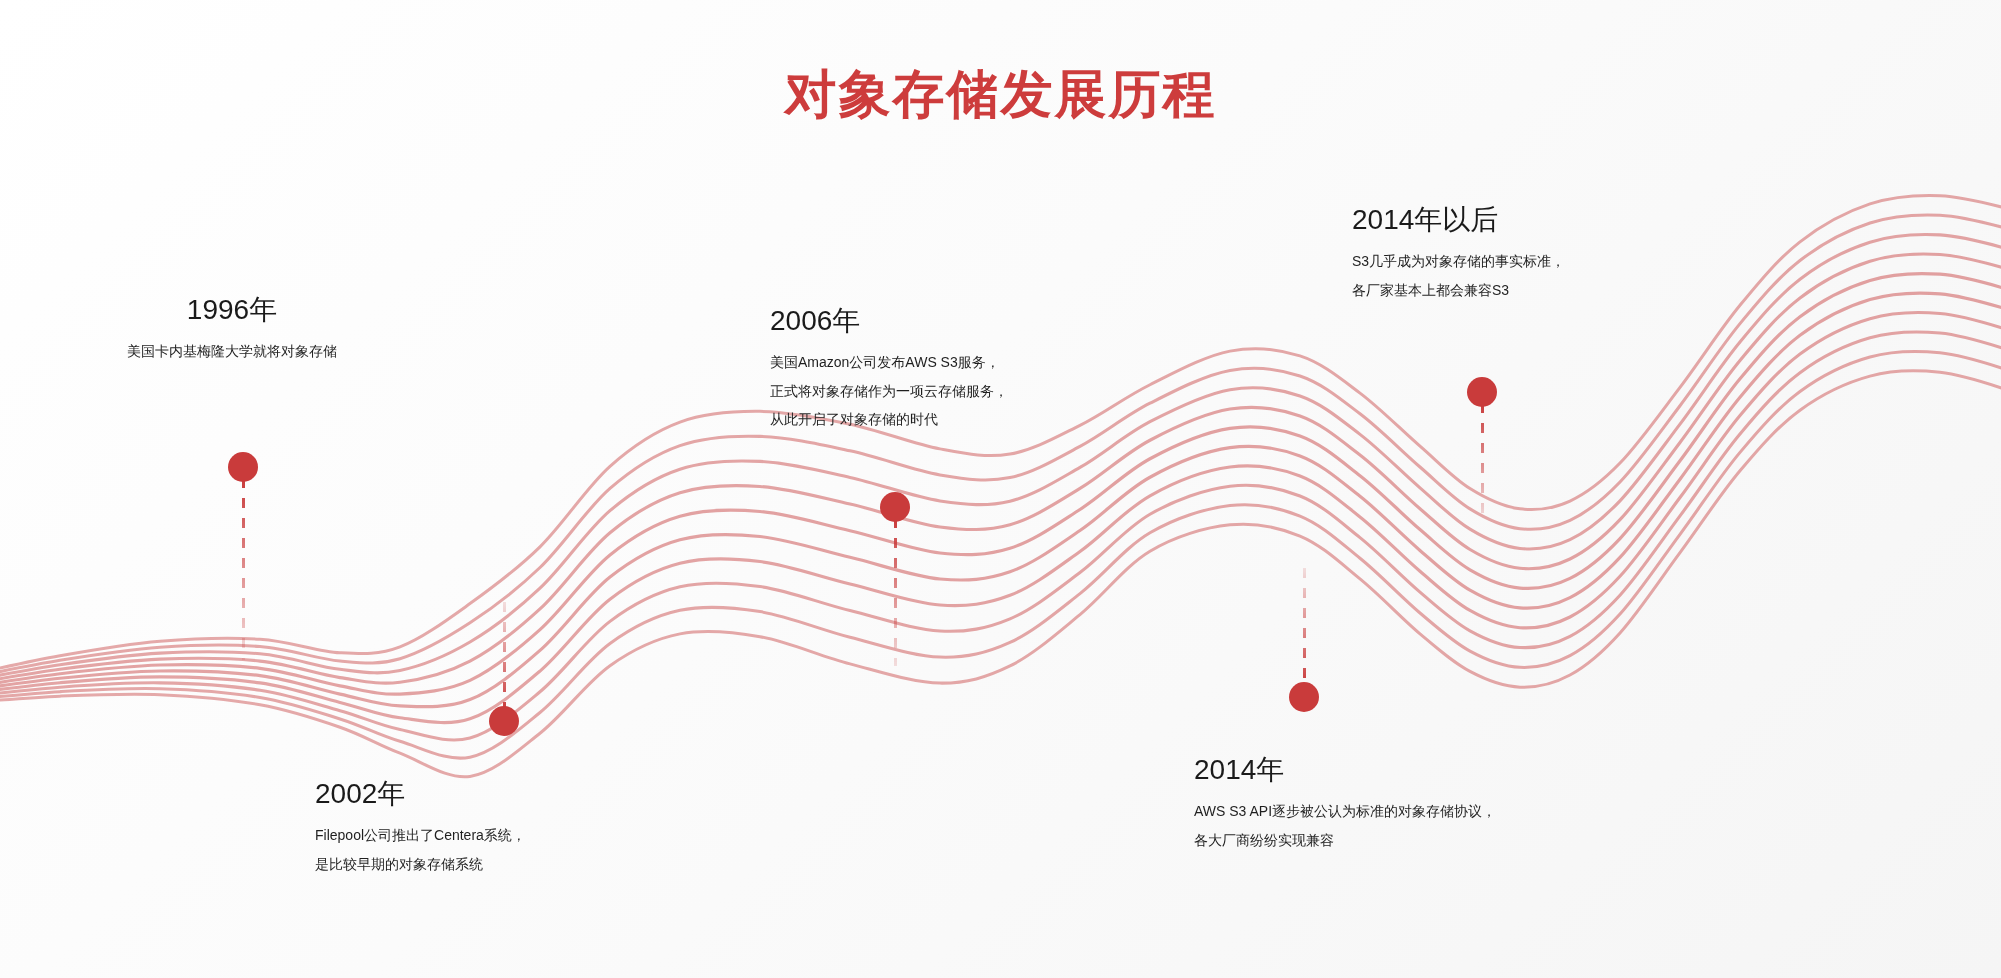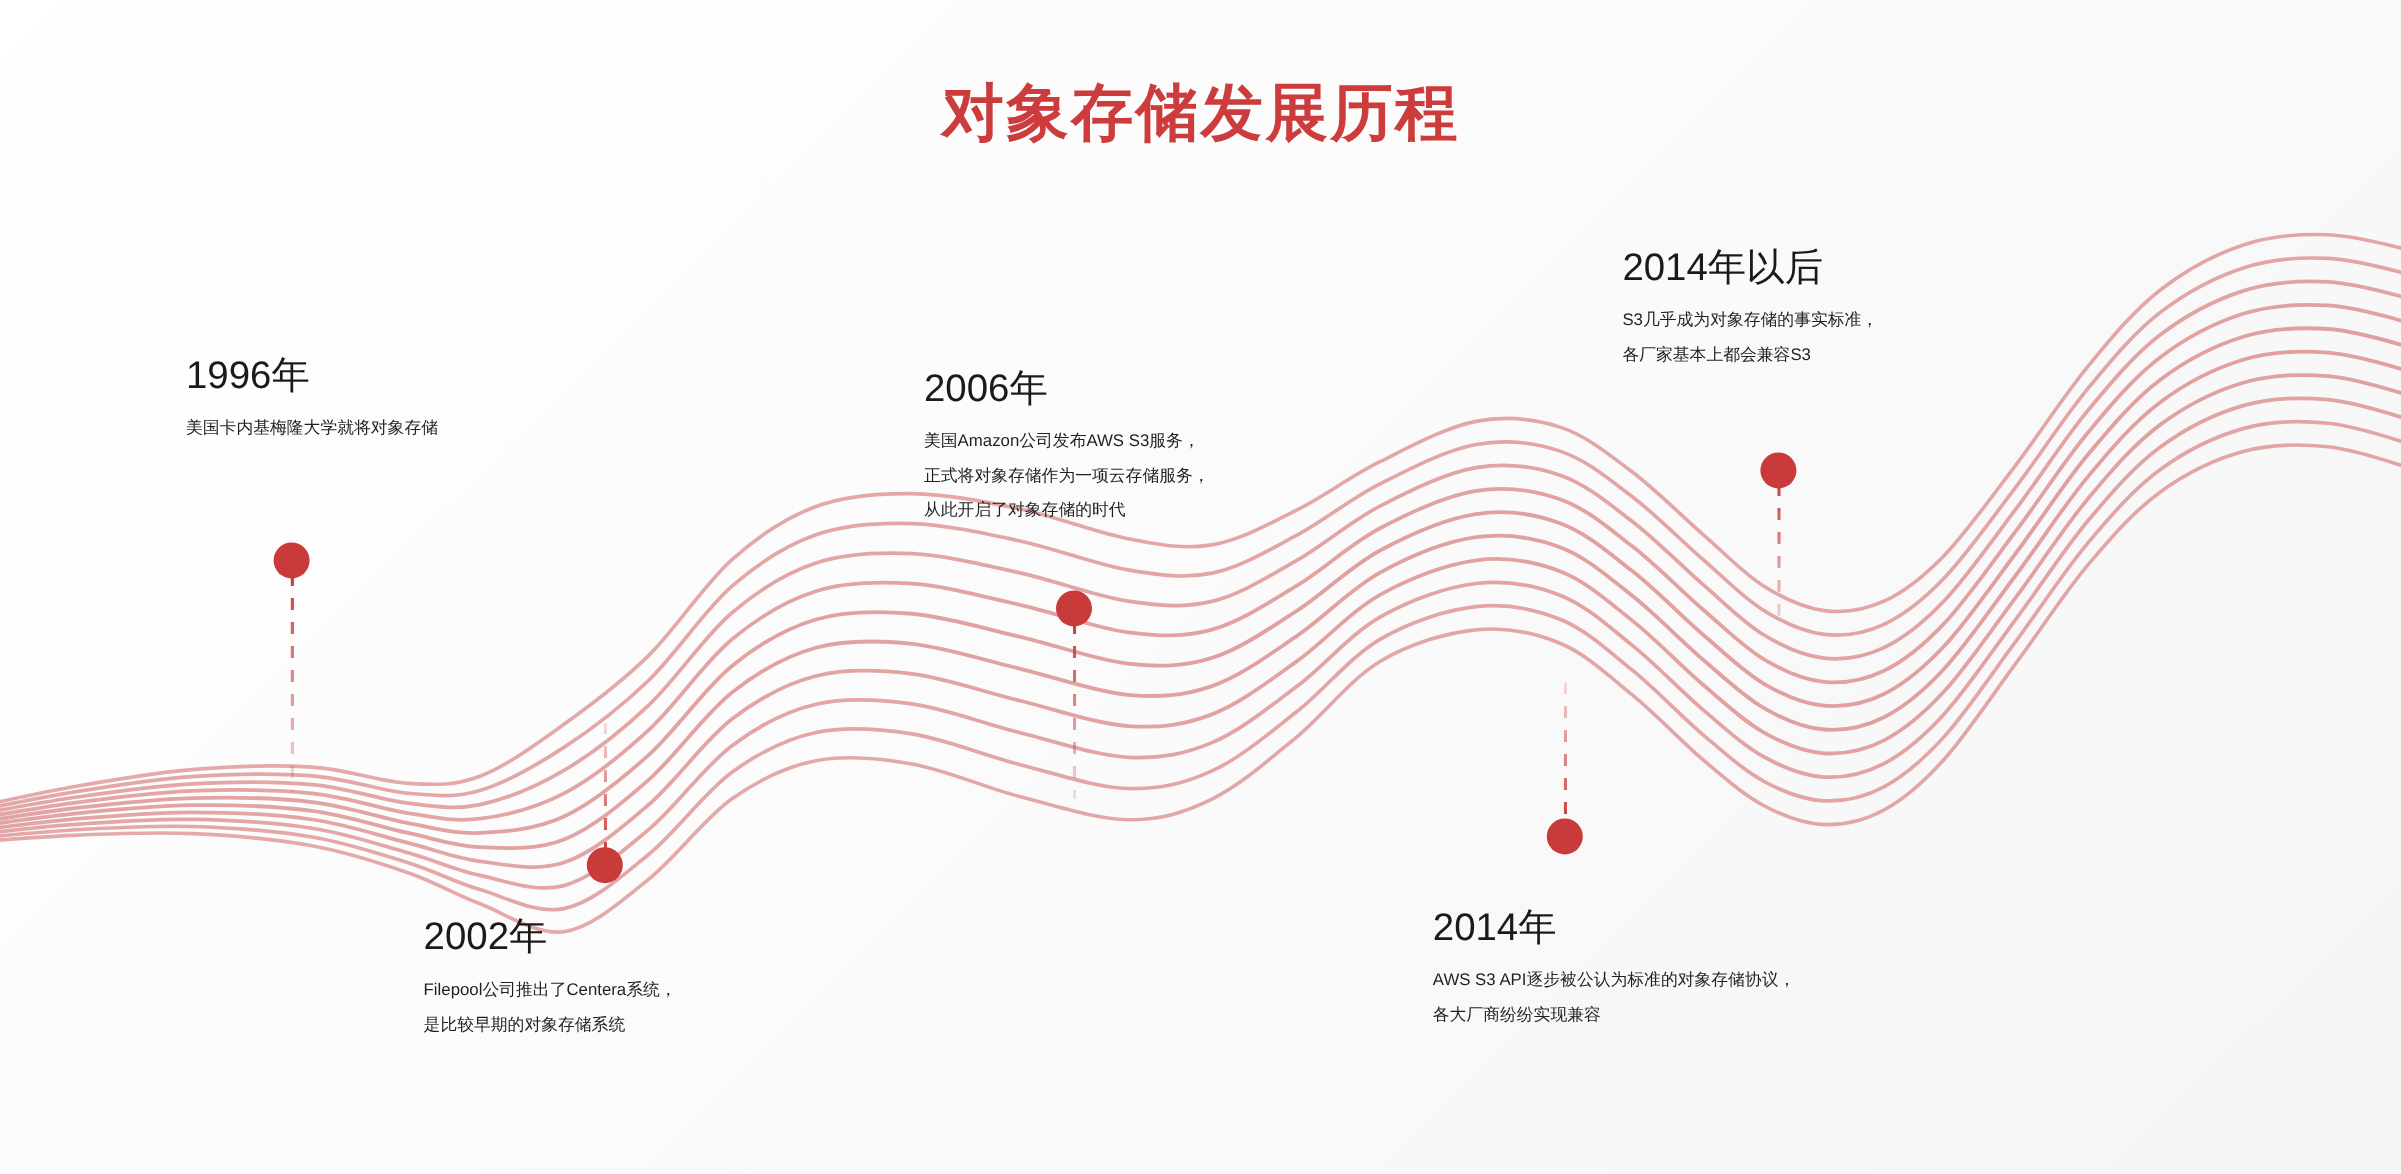--- a/index.html
+++ b/index.html
@@ -84,21 +84,21 @@
     );
     -webkit-mask-image: linear-gradient(to top, rgba(0,0,0,1) 0%, rgba(0,0,0,0.15) 100%);
     mask-image: linear-gradient(to top, rgba(0,0,0,1) 0%, rgba(0,0,0,0.15) 100%);
   }
 
   
   .event {
     position: absolute;
   }
   .event-year {
-    font-size: 32px;
+    font-size: 28px;
     font-weight: normal;
     color: #1A1A1A;
     line-height: 1.25;
     margin: 0 0 10px 0;
     white-space: nowrap;
   }
   .event-body {
     font-size: 14px;
     color: #1F1F1F;
     line-height: 2.05;
@@ -154,28 +154,28 @@
       <div class="marker" style="left: 1289px; top: 682px;">
         <div class="dot" style="background: rgb(201, 59, 59);"></div>
         <div class="stem stem-up" style="height: 118px; top: -114px;"></div>
       </div>
       <div class="marker" style="left: 1467px; top: 377px;">
         <div class="dot" style="background: rgb(201, 59, 59);"></div>
         <div class="stem stem-down" style="height: 118px; top: 26px;"></div>
       </div>
     </div>
 
-  <div class="event" style="left:155px; top:292px;">
+  <div class="event" style="left:127px; top:292px;text-align:center;">
     <div class="event-year">1996年</div>
     <div class="event-body">
       <span class="ln">美国卡内基梅隆大学就将对象存储</span>
     </div>
   </div>
 
-  <div class="event" style="left:315px; top:760px;margin-left:38px;">
+  <div class="event" style="left:315px; top:776px;">
     <div class="event-year">2002年</div>
     <div class="event-body">
       <span class="ln">Filepool公司推出了Centera系统，</span>
       <span class="ln">是比较早期的对象存储系统</span>
     </div>
   </div>
 
   <div class="event" style="left:770px; top:303px;">
     <div class="event-year">2006年</div>
     <div class="event-body">

